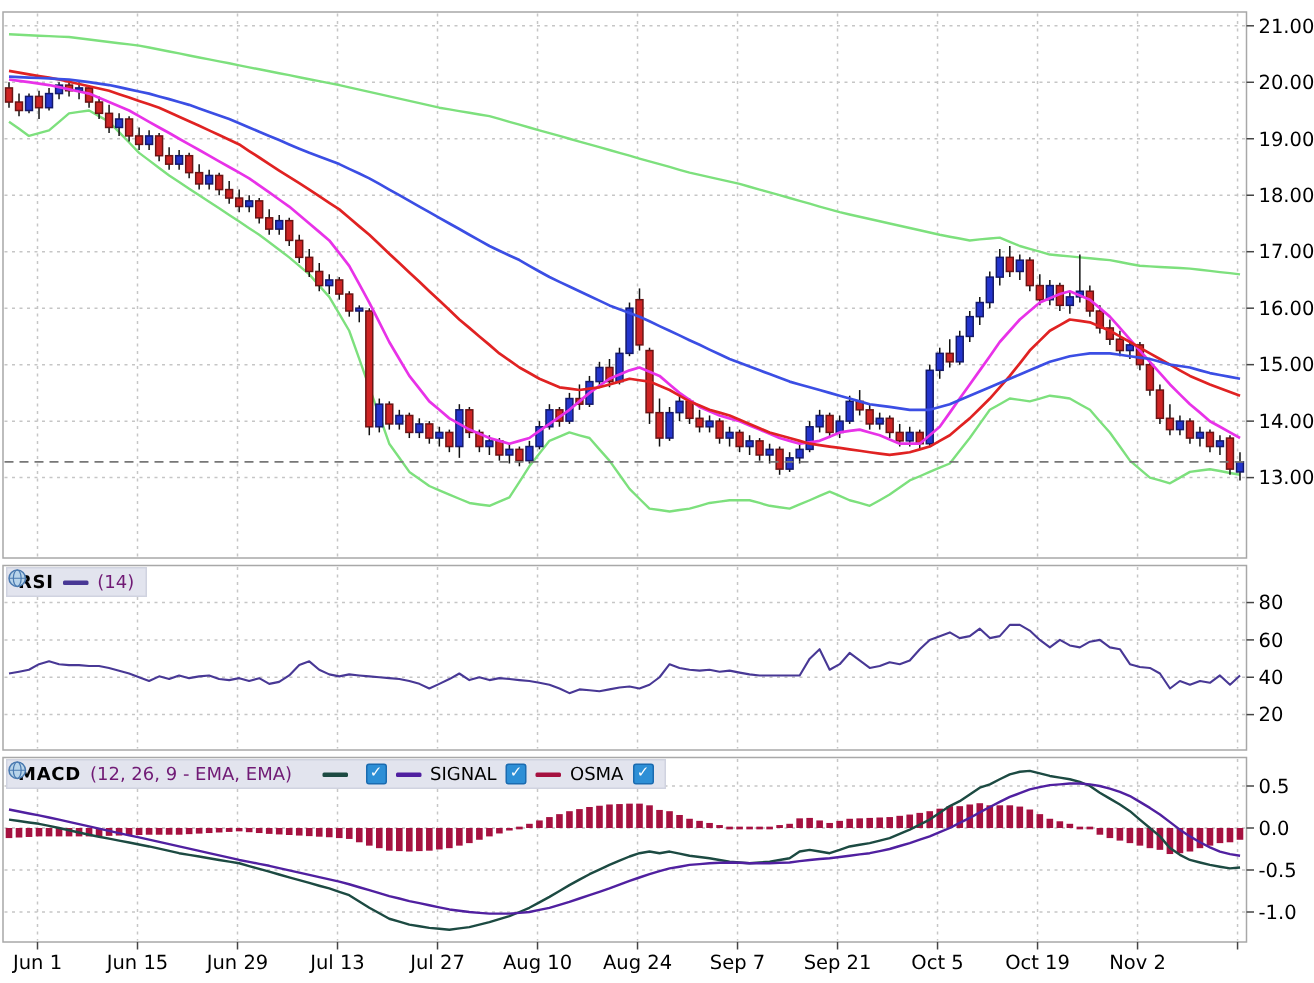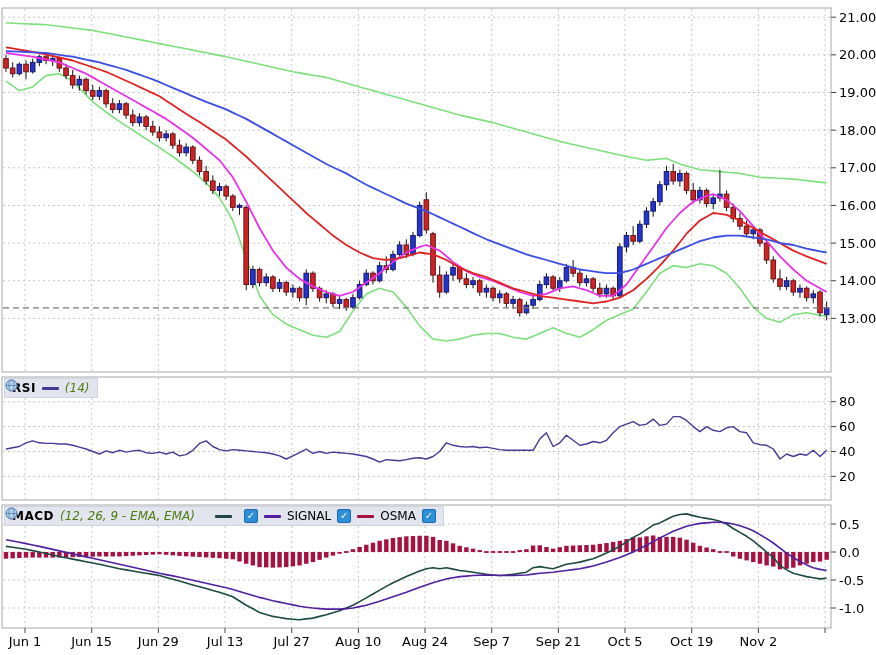--- a/index.html
+++ b/index.html
@@ -6,21 +6,21 @@
   .stage{position:relative;width:876px;height:655px;background:#fff;overflow:hidden;
          font-family:"DejaVu Sans","Liberation Sans",sans-serif;}
   svg{position:absolute;left:0;top:0;font-family:"DejaVu Sans","Liberation Sans",sans-serif;}
   .legend{position:absolute;display:inline-flex;align-items:center;gap:6px;
           background:#e2e4ee;border:1px solid #d0d3e0;padding:1px 7px;height:16px;
           font-size:12px;color:#000;white-space:nowrap;}
   .legend b{font-weight:bold;letter-spacing:.5px;}
   .lsample{display:inline-block;width:17px;height:3px;border-radius:1px;}
   .cb{display:inline-flex;width:12px;height:12px;background:#2d8fd6;border:1px solid #1a6bb0;
       border-radius:2px;color:#fff;font-size:10px;line-height:10px;align-items:center;justify-content:center;}
-  .param{color:#4d7c0f;font-style:italic;}
+  .param{color:#701a75;}
 </style>
 </head>
 <body>
 
 <div class="stage">
   <svg id="chart" width="876" height="655">
       <g>
         <rect x="2" y="8" width="829" height="364" fill="#ffffff" stroke="#a8a8a8" stroke-width="1"></rect>
         <line x1="25" y1="9" x2="25" y2="371" stroke="#c6c6c6" stroke-width="1" stroke-dasharray="2,3"></line>
         <line x1="91.67" y1="9" x2="91.67" y2="371" stroke="#c6c6c6" stroke-width="1" stroke-dasharray="2,3"></line>

